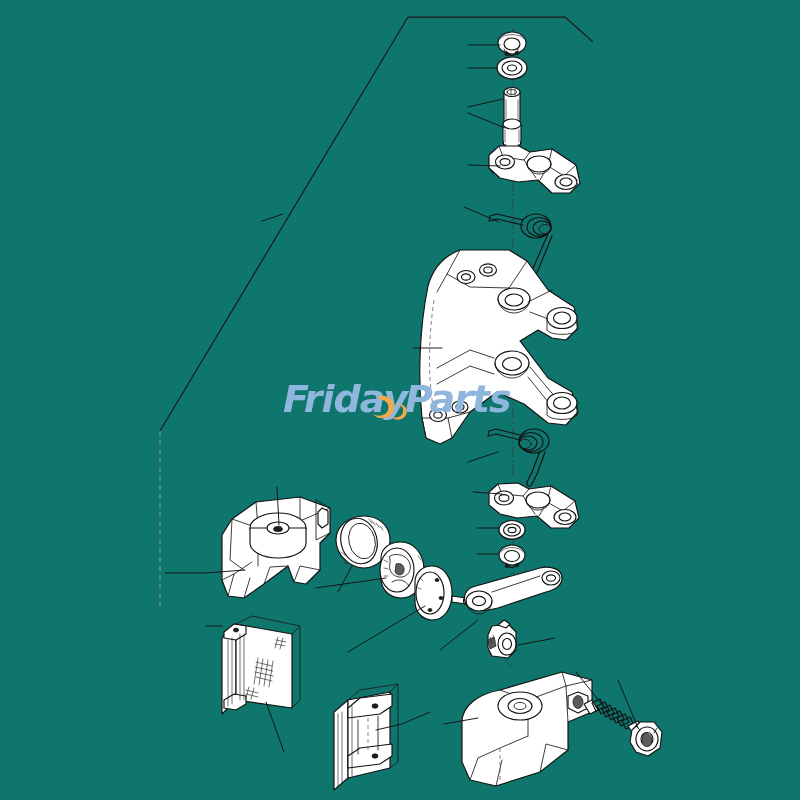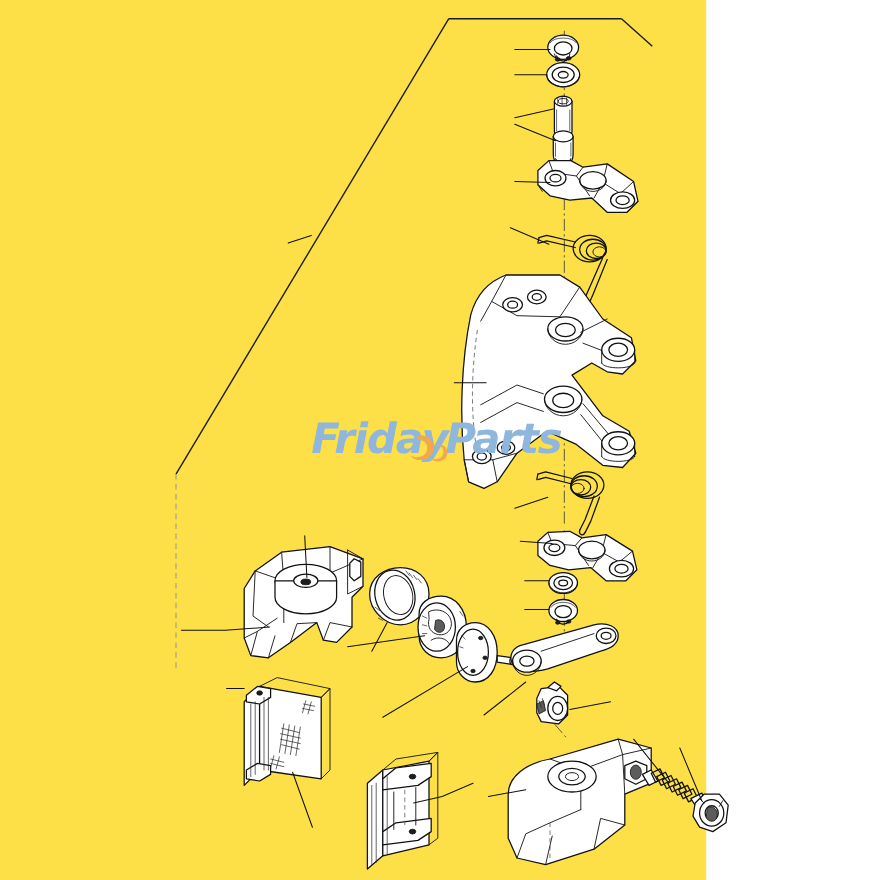--- a/index.html
+++ b/index.html
@@ -9,23 +9,23 @@
     background: #ffffff;
   }
   body {
     width: 800px;
     height: 800px;
     overflow: hidden;
     font-family: "Liberation Sans", sans-serif;
   }
   #diagram-root {
     position: relative;
-    width: 642px;
+    width: 800px;
     height: 800px;
-    background: #fde047;
+    background: #0f766e;
   }
   #parts-svg {
     position: absolute;
     left: 0;
     top: 0;
     width: 800px;
     height: 800px;
   }
   .ln { fill: none; stroke: #111111; stroke-width: 1.15; stroke-linejoin: round; stroke-linecap: round; }
   .ln-thin { fill: none; stroke: #1a1a1a; stroke-width: 0.85; stroke-linejoin: round; stroke-linecap: round; }

